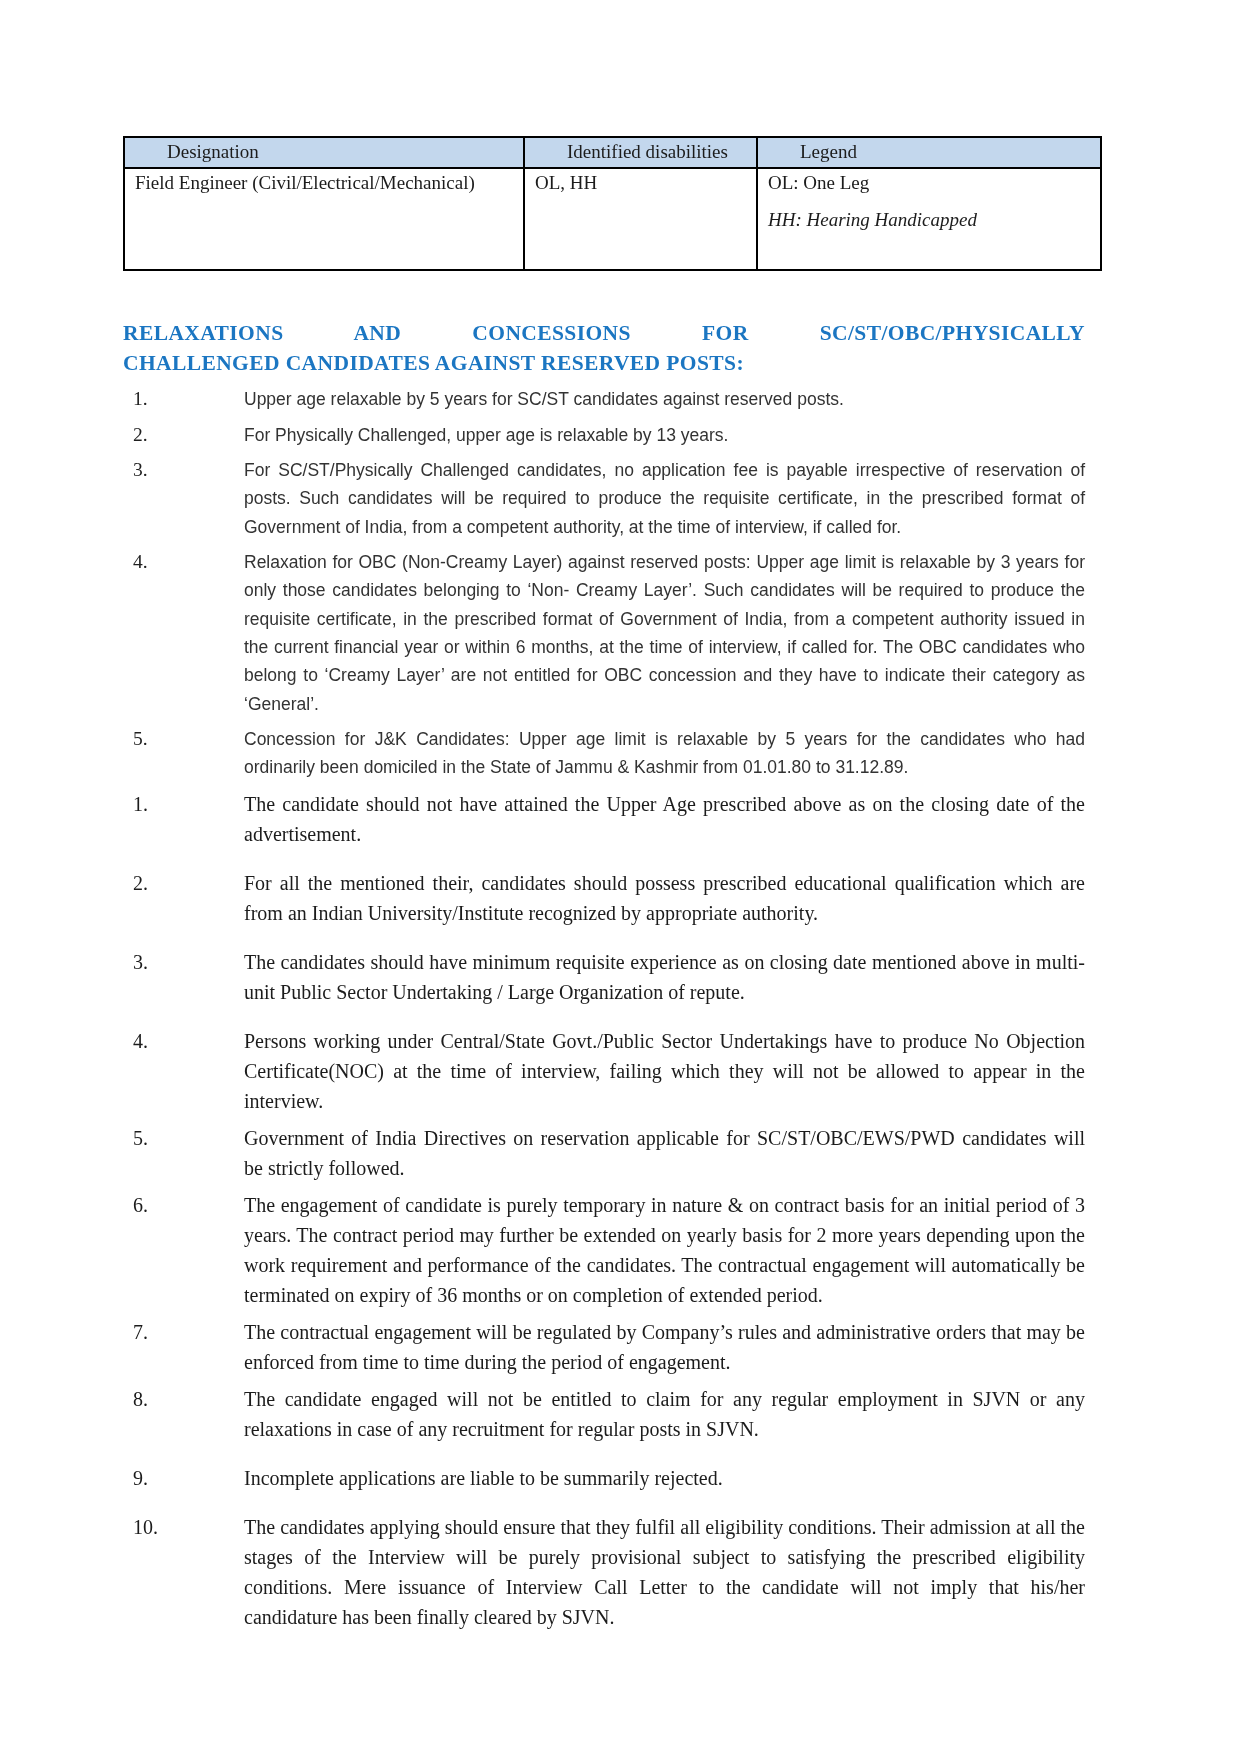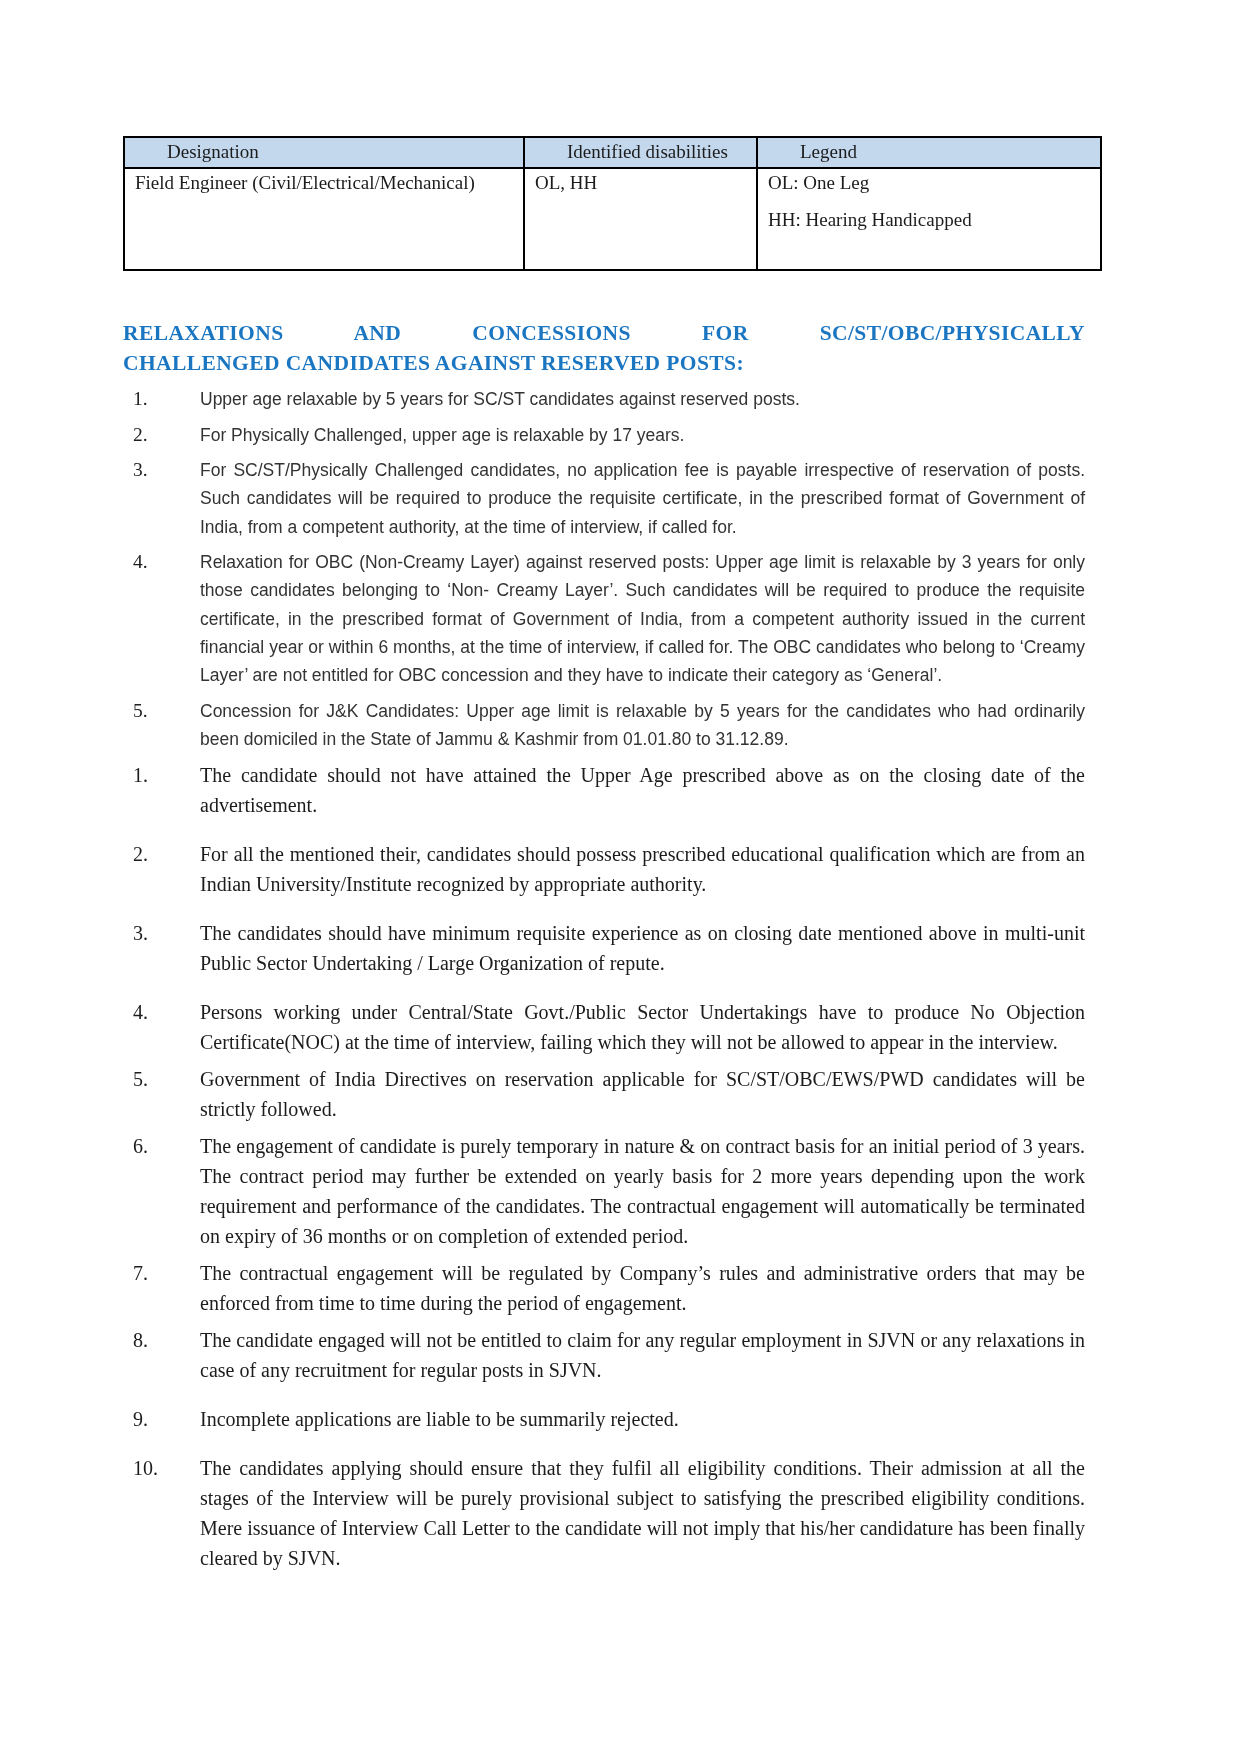--- a/index.html
+++ b/index.html
@@ -25,21 +25,21 @@
   table.tbl th, table.tbl td {
     border: 2px solid #000;
     padding: 3px 10px 4px 10px;
     text-align: left;
     vertical-align: top;
     font-weight: normal;
     overflow: hidden;
   }
   table.tbl thead th { background: #c3d7ed; padding-left: 42px; }
   table.tbl tbody td { padding-bottom: 38px; }
-  .legend-line + .legend-line { margin-top: 15px; }
+  .legend-line + .legend-line { margin-top: 15px; font-style: italic; }
   
   .sec-heading {
     color: #1b76c2;
     font-family: "Liberation Serif", serif;
     font-weight: bold;
     font-size: 21.5px;
     line-height: 1.38;
     letter-spacing: 0.4px;
     margin: 27px 15px 6px 0;
   }
@@ -47,21 +47,21 @@
   .hline.justify-full { text-align: justify; text-align-last: justify; margin-top: 48px; }
   
   .list { margin-right: 15px; }
   .li { display: flex; margin-top: 7px; }
   .li .num {
     flex: 0 0 77px;
     box-sizing: border-box;
     padding-left: 10px;
     font-family: "Liberation Serif", serif;
   }
-  .li .txt { flex: 1; text-align: justify; }
+  .li .txt { flex: 1; text-align: justify; margin-left: 44px; }
   .list-sans {
     font-family: "Liberation Sans", sans-serif;
     font-size: 17.5px;
     line-height: 1.62;
     color: #333333;
   }
   .list-sans .num { font-size: 19.5px; color: #1f1f1f; line-height: 1.45; }
   .list-serif {
     font-family: "Liberation Serif", serif;
     font-size: 20px;
@@ -106,21 +106,21 @@
     <div class="hline">CHALLENGED CANDIDATES AGAINST RESERVED POSTS:</div>
   </div>
 
   <div class="list list-sans">
     <div class="li">
       <span class="num">1.</span>
       <div class="txt">Upper age relaxable by 5 years for SC/ST candidates against reserved posts.</div>
     </div>
     <div class="li">
       <span class="num">2.</span>
-      <div class="txt">For Physically Challenged, upper age is relaxable by 17 years.</div>
+      <div class="txt">For Physically Challenged, upper age is relaxable by 13 years.</div>
     </div>
     <div class="li">
       <span class="num">3.</span>
       <div class="txt">For SC/ST/Physically Challenged candidates, no application fee is payable irrespective of reservation of posts. Such candidates will be required to produce the requisite certificate, in the prescribed format of Government of India, from a competent authority, at the time of interview, if called for.</div>
     </div>
     <div class="li">
       <span class="num">4.</span>
       <div class="txt">Relaxation for OBC (Non-Creamy Layer) against reserved posts: Upper age limit is relaxable by 3 years for only those candidates belonging to ‘Non- Creamy Layer’. Such candidates will be required to produce the requisite certificate, in the prescribed format of Government of India, from a competent authority issued in the current financial year or within 6 months, at the time of interview, if called for. The OBC candidates who belong to ‘Creamy Layer’ are not entitled for OBC concession and they have to indicate their category as ‘General’.</div>
     </div>
     <div class="li">

